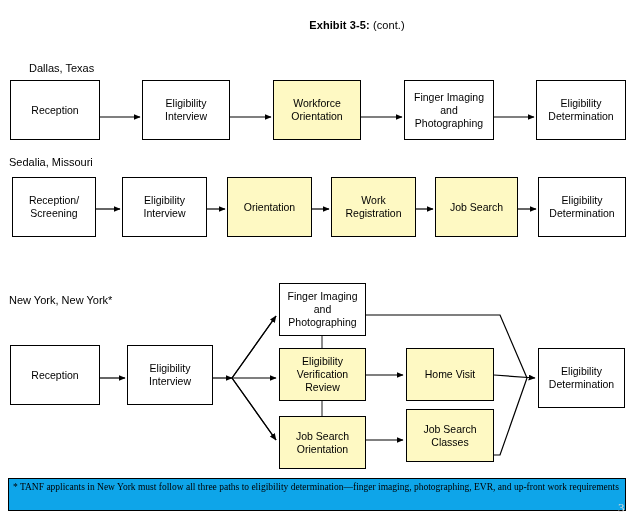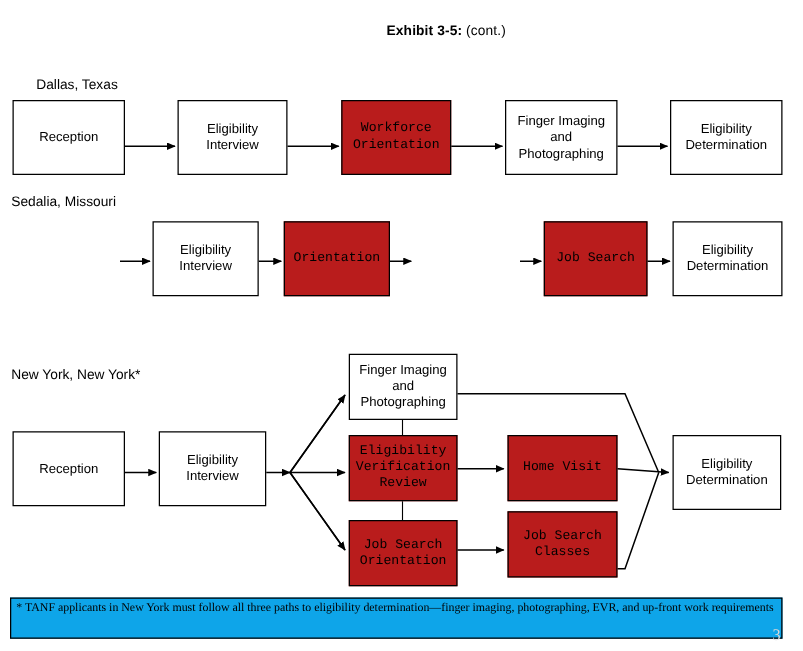--- a/index.html
+++ b/index.html
@@ -46,21 +46,21 @@
     background: #ffffff;
     box-sizing: border-box;
     display: flex;
     align-items: center;
     justify-content: center;
     text-align: center;
     font-size: 10.5px;
     line-height: 13px;
     padding: 1px 2px;
   }
-  .node.shaded { background: #b91c1c; font-family: Liberation Mono, monospace; }
+  .node.shaded { background: #fef9c3; }
   .node span { display: block; white-space: pre-line; }
 
   svg.links {
     position: absolute;
     left: 0; top: 0;
     width: 642px;
     height: 521px;
     overflow: visible;
     pointer-events: none;
   }
@@ -118,26 +118,34 @@
 and
 Photographing</span>
   </div>
   <div class="node" style="left:536px; top:80px; width:90px; height:60px;">
     <span>Eligibility
 Determination</span>
   </div>
 
   <div class="row-label" style="left:9px; top:156px;">Sedalia, Missouri</div>
 
+  <div class="node" style="left:12px; top:177px; width:84px; height:60px;">
+    <span>Reception/
+Screening</span>
+  </div>
   <div class="node" style="left:122px; top:177px; width:85px; height:60px;">
     <span>Eligibility
 Interview</span>
   </div>
   <div class="node shaded" style="left:227px; top:177px; width:85px; height:60px;">
     <span>Orientation</span>
+  </div>
+  <div class="node shaded" style="left:331px; top:177px; width:85px; height:60px;">
+    <span>Work
+Registration</span>
   </div>
   <div class="node shaded" style="left:435px; top:177px; width:83px; height:60px;">
     <span>Job Search</span>
   </div>
   <div class="node" style="left:538px; top:177px; width:88px; height:60px;">
     <span>Eligibility
 Determination</span>
   </div>
 
   <div class="row-label" style="left:9px; top:256px;margin-top:38px;">New York, New York*</div>

